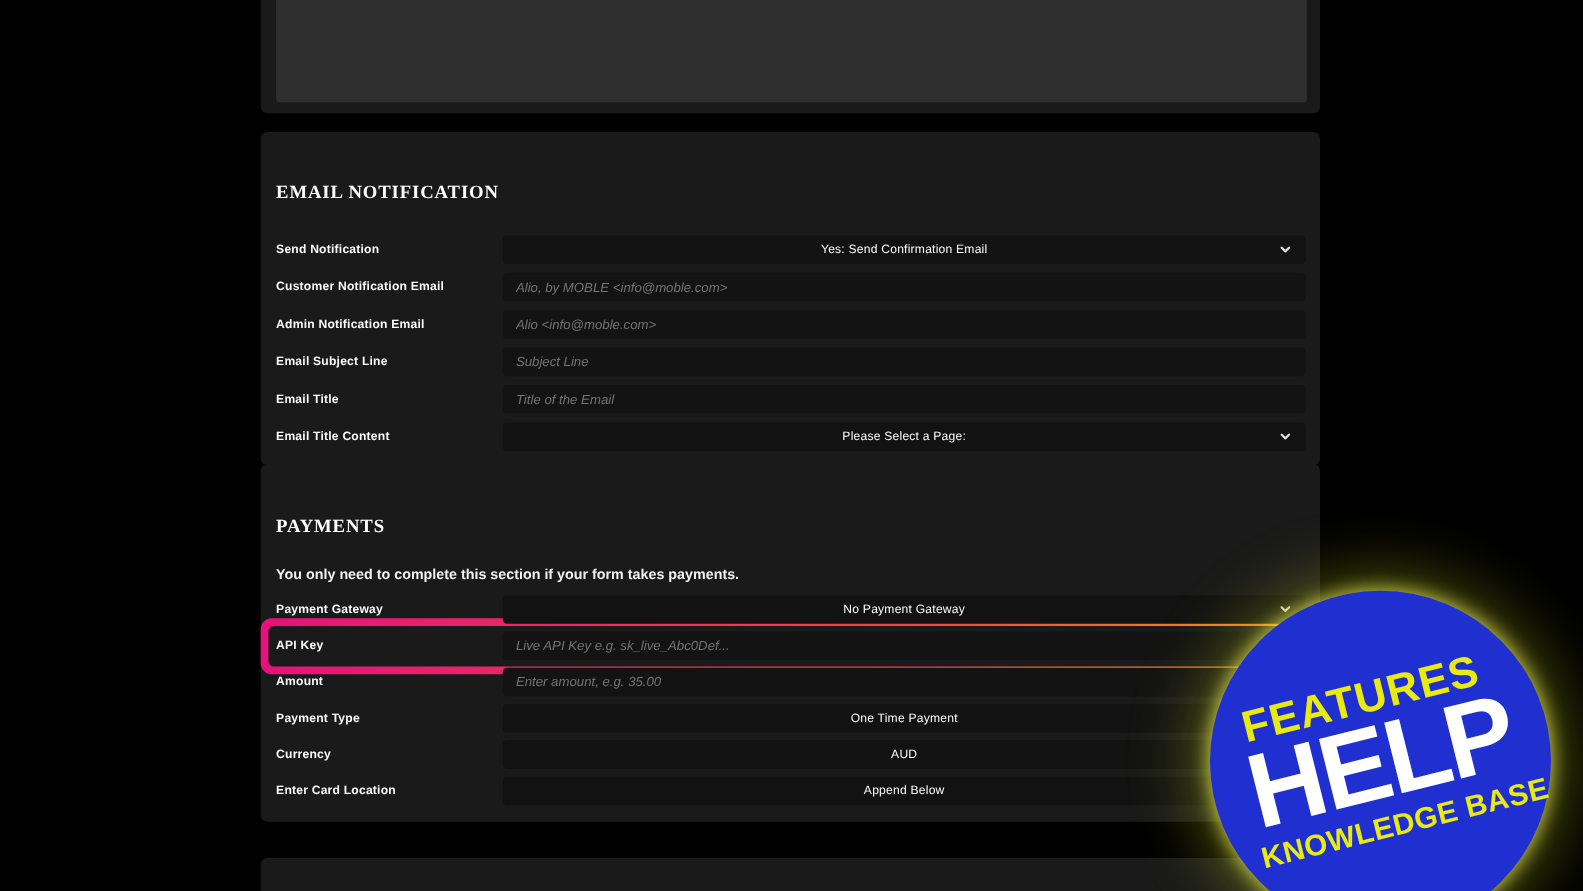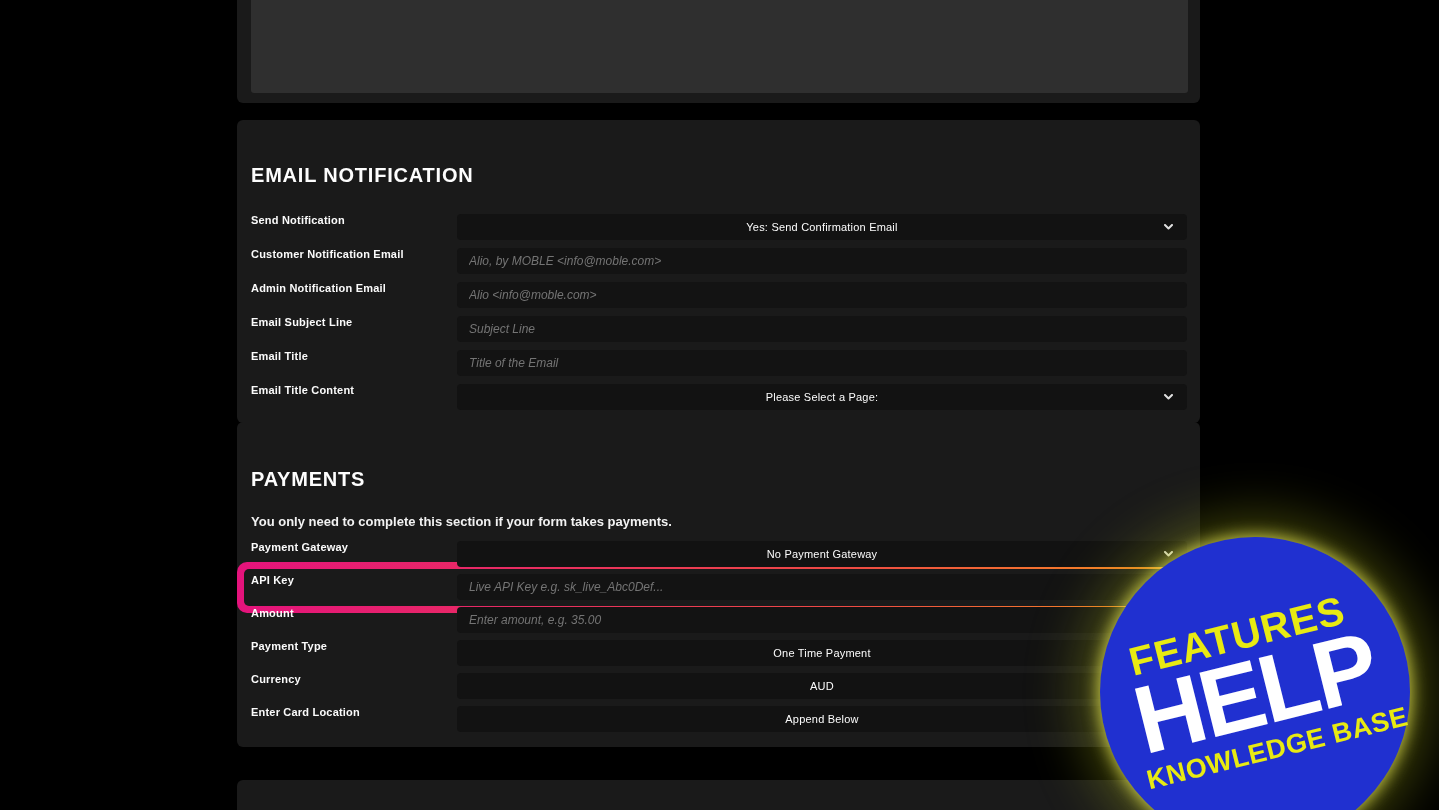--- a/index.html
+++ b/index.html
@@ -16,31 +16,31 @@
   #panel-top{top:-40px;height:143px;}
   #panel-top .inner-box{
     position:absolute;left:14px;top:0;width:937px;height:133px;
     background:#2f2f2f;border-radius:3px;
   }
   #panel-email{top:120px;height:303px;}
   #panel-payments{top:422px;height:325px;}
   #panel-bottom{top:780px;height:80px;}
 
   .section-title{
-    color:#fdfdfd;font-size:20px;font-weight:600;letter-spacing:.8px;
-    line-height:24px;margin:0 0 27px 14px;padding-top:43px;
+    color:#fdfdfd;font-size:17px;font-weight:600;letter-spacing:.8px;
+    line-height:24px;margin:0 0 27px 14px;padding-top:43px;font-family:Liberation Serif, serif;
   }
   #panel-payments .section-title{padding-top:45px;margin-bottom:24px;}
   .section-note{
     color:#f2f2f2;font-size:13px;font-weight:700;line-height:13px;
     margin:0 0 13px 14px;
   }
   .row{
     position:relative;z-index:1;
-    display:flex;align-items:flex-start;
+    display:flex;align-items:center;
     height:26px;margin:0 13px 8px 14px;
   }
   #panel-payments .row{margin-bottom:7px;}
   .field-label{
     width:206px;flex:0 0 206px;
     color:#fbfbfb;font-size:11px;font-weight:700;letter-spacing:.2px;
   }
   .input{
     flex:1;height:26px;box-sizing:border-box;
     background:#131313;border:none;outline:none;border-radius:4px;

